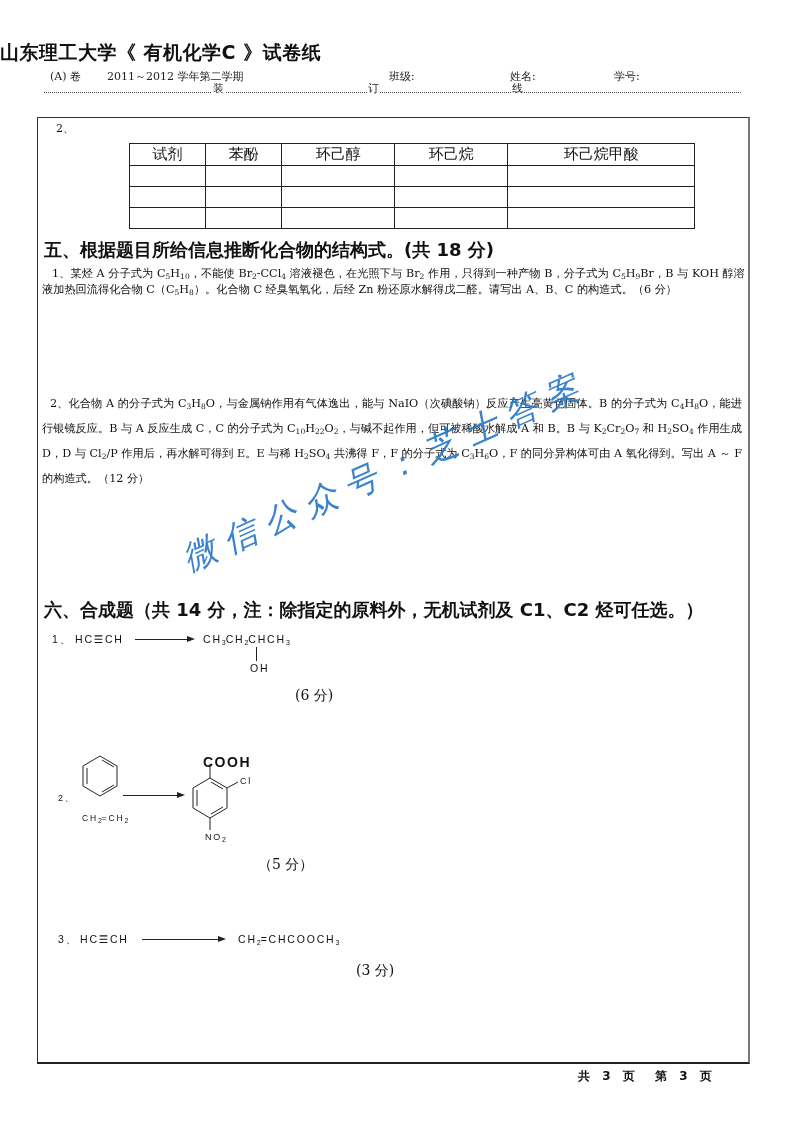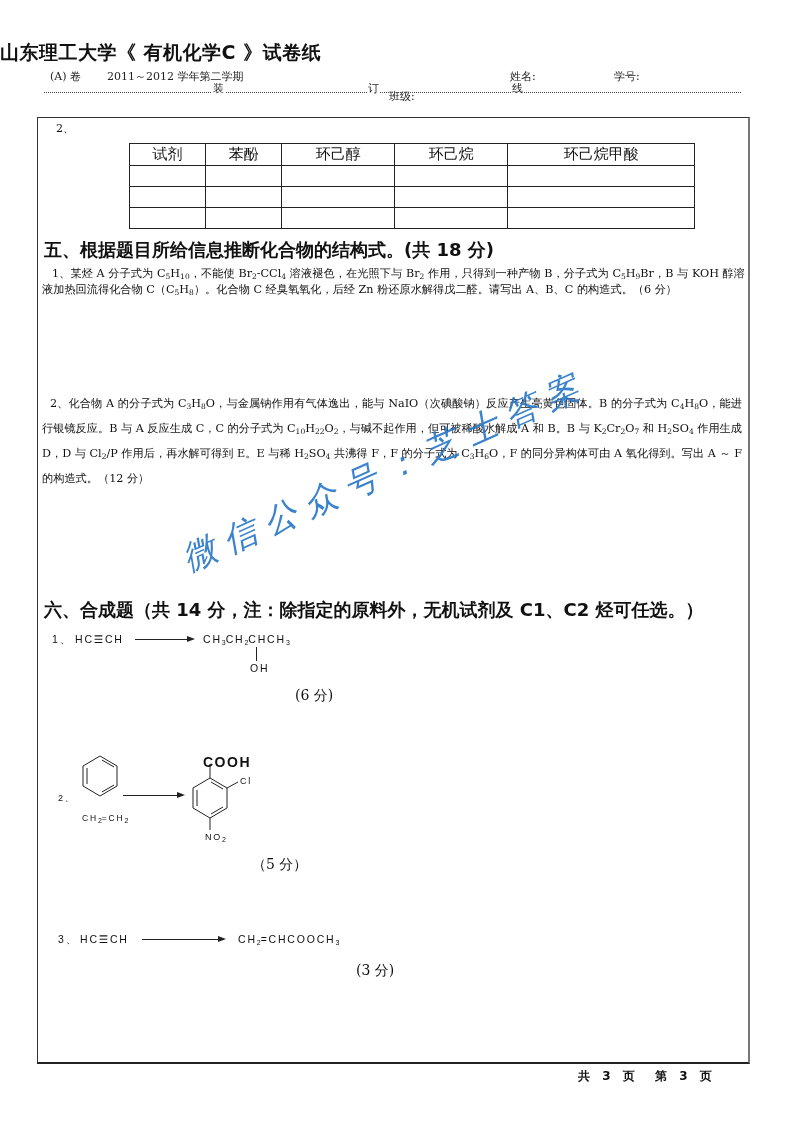--- a/index.html
+++ b/index.html
@@ -29,21 +29,21 @@
   .watermark { left:175px; top:540px; font-size:34px; color:#2c79c9; transform:rotate(-24deg); transform-origin:left top;
                font-family:"DejaVu Sans", sans-serif; letter-spacing:10px; opacity:0.92; white-space:nowrap; font-style:italic; }
   .footer { top:1068px; font-size:12px; font-weight:bold; font-family:"DejaVu Sans", sans-serif; letter-spacing:4px; }
 </style>
 </head>
 <body>
 
 <div class="abs title">山东理工大学《 有机化学C 》试卷纸</div>
 <div class="abs meta" style="left:50px;">(A) 卷</div>
 <div class="abs meta" style="left:107px;">2011～2012 学年第二学期</div>
-<div class="abs meta" style="left:389px;margin-top:20px;">班级:</div>
+<div class="abs meta" style="left:389px;">班级:</div>
 <div class="abs meta" style="left:510px;">姓名:</div>
 <div class="abs meta" style="left:614px;">学号:</div>
 
 <div class="abs bind-line"></div>
 <div class="abs bind-char" style="left:212px;">装</div>
 <div class="abs bind-char" style="left:367px;">订</div>
 <div class="abs bind-char" style="left:511px;">线</div>
 
 <div class="abs frame"></div>
 
@@ -117,21 +117,21 @@
   <line x1="25" y1="18" x2="37" y2="25" stroke="#222" stroke-width="1"></line>
   <line x1="25" y1="50" x2="37" y2="43" stroke="#222" stroke-width="1"></line>
   <line x1="41" y1="24" x2="52" y2="18" stroke="#222" stroke-width="1"></line>
   <line x1="24" y1="54" x2="24" y2="66" stroke="#222" stroke-width="1"></line>
 </svg>
 <div class="abs chem" style="left:203px;top:754px;font-size:14px;letter-spacing:1.5px;font-weight:bold;">COOH</div>
 <div class="abs chem" style="left:240px;top:776px;font-size:9px;">Cl</div>
 <div class="abs chem" style="left:205px;top:832px;font-size:9px;">
   <span>NO</span><sub>2</sub>
 </div>
-<div class="abs score" style="left:252px;top:834px;">（5 分）</div>
+<div class="abs score" style="left:258px;top:834px;">（5 分）</div>
 
 <div class="abs chem" style="left:58px;top:933px;">3、</div>
 <div class="abs chem" style="left:80px;top:933px;">HC☰CH</div>
 <div class="abs arrow" style="left:142px;top:939px;width:82px;"></div>
 <div class="abs chem" style="left:238px;top:933px;">
   <span>CH</span><sub>2</sub><span>=CHCOOCH</span><sub>3</sub>
 </div>
 <div class="abs score" style="left:356px;top:940px;">(3 分)</div>
 
 <div class="abs footer" style="left:578px;">共 3 页</div>

